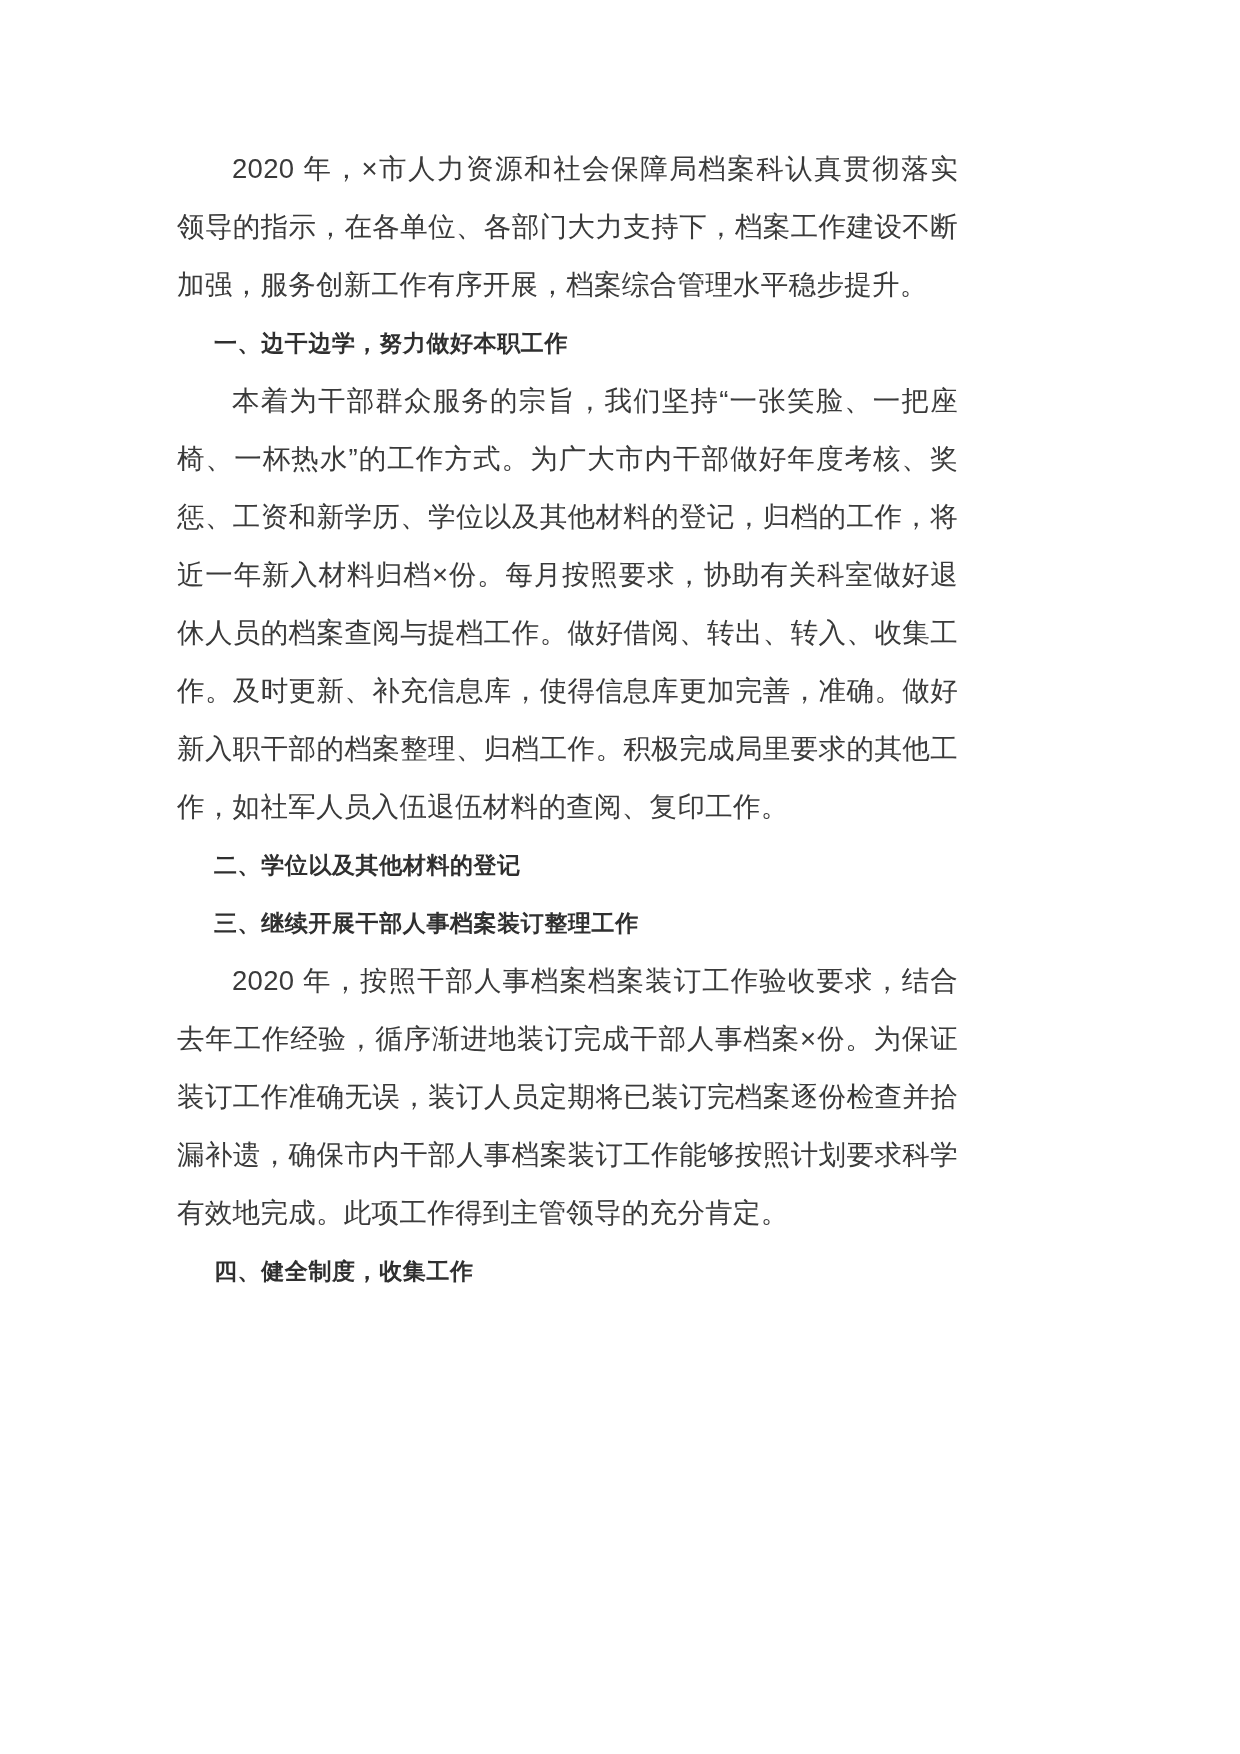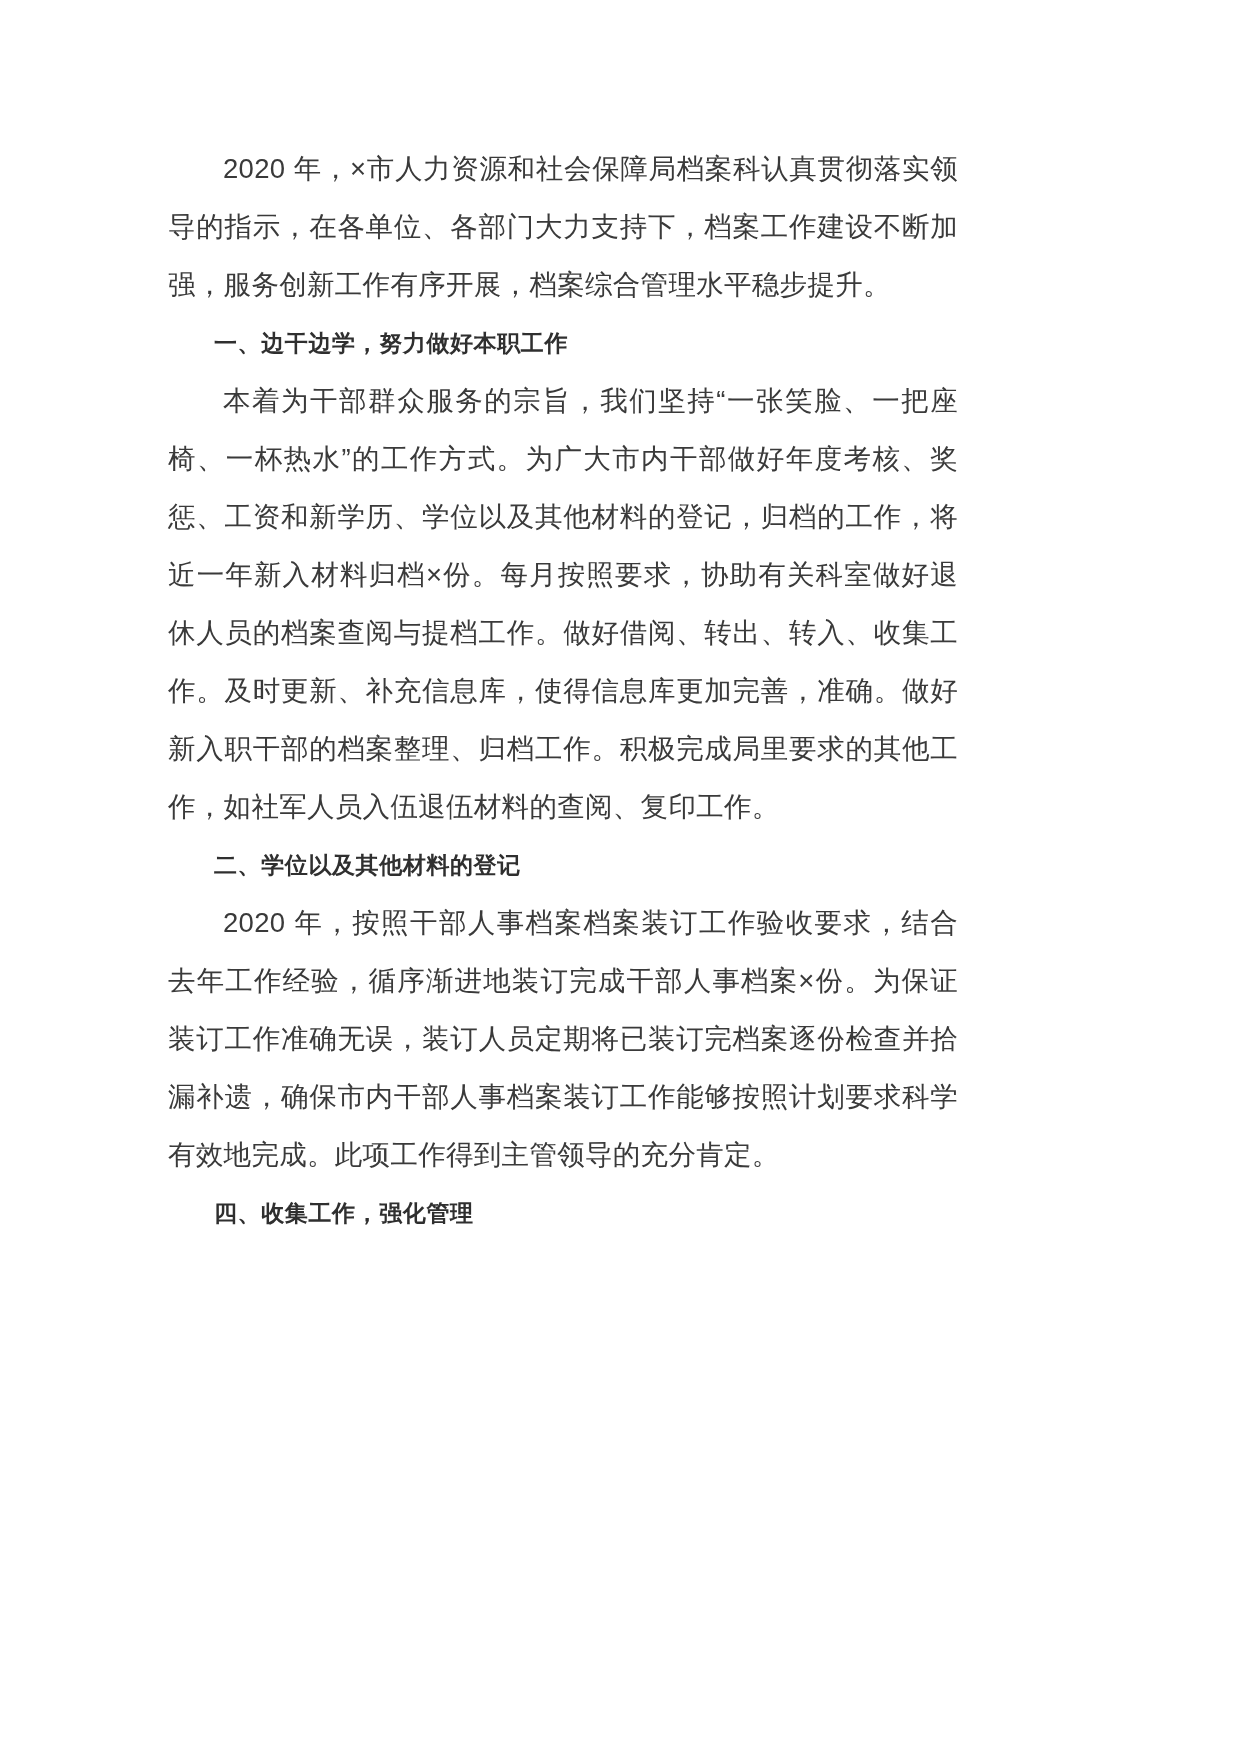--- a/index.html
+++ b/index.html
@@ -24,21 +24,21 @@
     top: 140px;
     width: 790px;
   }
   .para {
     font-size: 27.5px;
     line-height: 58px;
     color: #3a3a3a;
     text-align: justify;
     text-justify: inter-ideograph;
     text-indent: 2em;
-    margin: 0 0 0 0;
+    margin: 0 0 0 9px;
     letter-spacing: 0.3px;
     font-weight: 400;
   }
   .heading {
     font-size: 23px;
     line-height: 58px;
     color: #2f2f2f;
     font-weight: 700;
     text-indent: 2em;
     margin: 0;
@@ -48,16 +48,17 @@
 </style>
 </head>
 <body>
 
 <div class="page">
   <div class="doc-body">
       <p class="para block">2020 年，×市人力资源和社会保障局档案科认真贯彻落实领导的指示，在各单位、各部门大力支持下，档案工作建设不断加强，服务创新工作有序开展，档案综合管理水平稳步提升。</p>
       <p class="heading block">一、边干边学，努力做好本职工作</p>
       <p class="para block">本着为干部群众服务的宗旨，我们坚持“一张笑脸、一把座椅、一杯热水”的工作方式。为广大市内干部做好年度考核、奖惩、工资和新学历、学位以及其他材料的登记，归档的工作，将近一年新入材料归档×份。每月按照要求，协助有关科室做好退休人员的档案查阅与提档工作。做好借阅、转出、转入、收集工作。及时更新、补充信息库，使得信息库更加完善，准确。做好新入职干部的档案整理、归档工作。积极完成局里要求的其他工作，如社军人员入伍退伍材料的查阅、复印工作。</p>
       <p class="heading block">二、学位以及其他材料的登记</p>
+      <p class="heading block">三、继续开展干部人事档案装订整理工作</p>
       <p class="para block">2020 年，按照干部人事档案档案装订工作验收要求，结合去年工作经验，循序渐进地装订完成干部人事档案×份。为保证装订工作准确无误，装订人员定期将已装订完档案逐份检查并拾漏补遗，确保市内干部人事档案装订工作能够按照计划要求科学有效地完成。此项工作得到主管领导的充分肯定。</p>
-      <p class="heading block">四、收集工作，强化管理</p>
+      <p class="heading block">四、健全制度，收集工作</p>
     </div>
 </div>
 
 </body></html>

